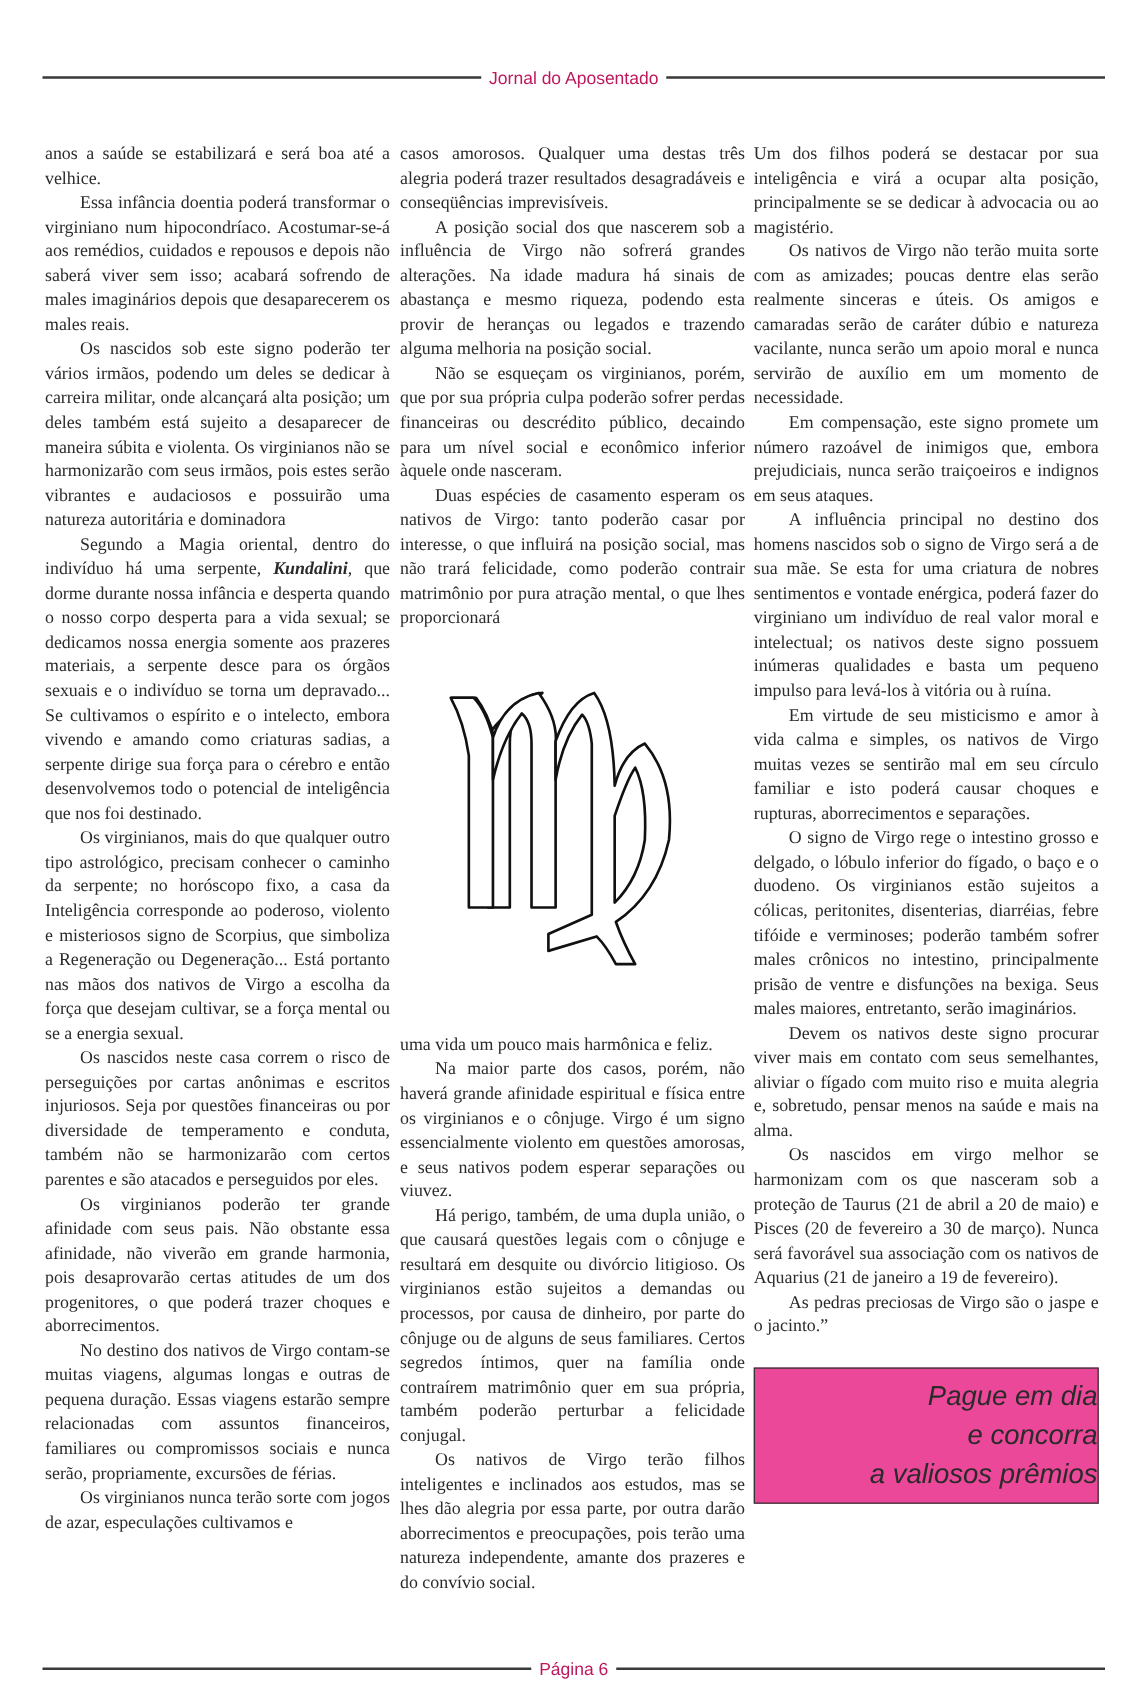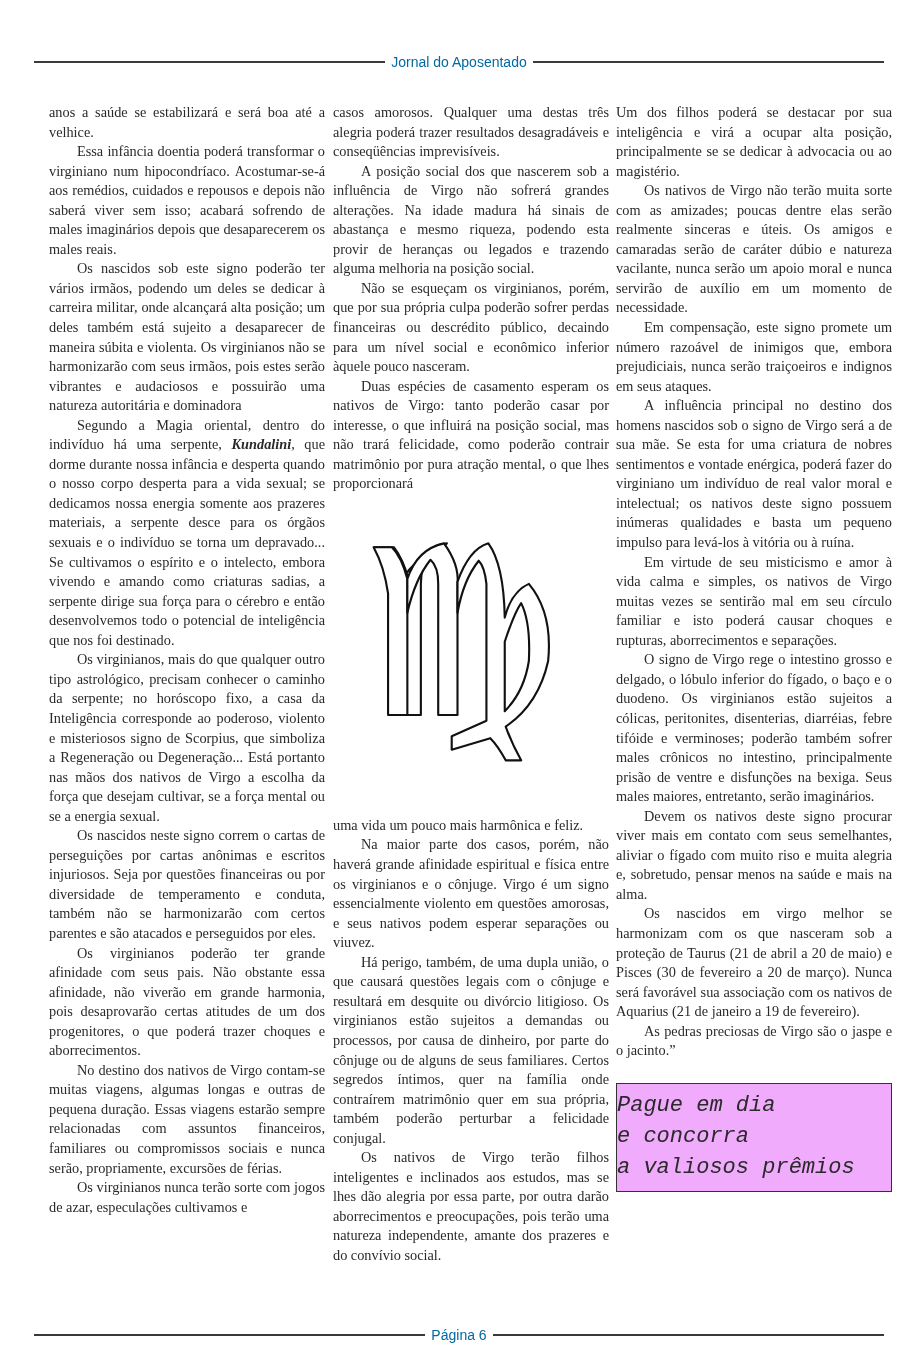--- a/index.html
+++ b/index.html
@@ -1,57 +1,57 @@
 <!DOCTYPE html>
 <html><head>
   <meta charset="utf-8">
   <style>
     html, body { margin: 0; padding: 0; background: #ffffff; }
     body { width: 900px; height: 1366px; position: relative; overflow: hidden; color: #222; }
     .rule-row { position: absolute; left: 34px; width: 850px; height: 20px; display: flex; align-items: center; }
     .rule-row .line { flex: 1; height: 2px; background: #3a3a3a; }
-    .rule-row .label { font-family: "Liberation Sans", sans-serif; font-size: 14px; color: #0369a1; padding: 0 6px; white-space: nowrap; }
+    .rule-row .label { font-family: "Liberation Sans", sans-serif; font-size: 14px; color: #be185d; padding: 0 6px; white-space: nowrap; }
     #header { top: 52px; }
     #footer { top: 1325px; }
-    .col { position: absolute; top: 103px; width: 276px; font-family: "Liberation Serif", serif; font-size: 14.3px; line-height: 19.55px; text-align: justify; color: #2a2a2a; margin-left: 13px; }
+    .col { position: absolute; top: 114px; width: 276px; font-family: "Liberation Serif", serif; font-size: 14.3px; line-height: 19.55px; text-align: justify; color: #2a2a2a; }
     #col1 { left: 36px; }
     #col2 { left: 320px; }
     #col3 { left: 603px; }
     .col p { margin: 0; text-indent: 28px; hyphens: manual; }
     .col p.cont { text-indent: 0; }
     .col p em { font-style: italic; font-weight: bold; font-family: Liberation Serif, serif; }
     #virgo { display: block; margin: 32px auto 20px auto; width: 240px; height: 270px; }
-    .ad-box { margin-top: 22px; width: 274px; border: 1.5px solid #333; background: #f0abfc; padding: 6px 0 8px 0; text-align: left; font-family: Liberation Mono, monospace; font-style: italic; font-size: 22px; line-height: 31px; color: #2a2a2a; }
+    .ad-box { margin-top: 22px; width: 274px; border: 1.5px solid #333; background: #ec4899; padding: 6px 0 8px 0; text-align: right; font-family: Liberation Sans, sans-serif; font-style: italic; font-size: 22px; line-height: 31px; color: #2a2a2a; }
     .ad-box div { display: block; }
   </style>
 </head>
 <body>
 
 <div id="header" class="rule-row">
   <div class="line"></div>
   <span class="label">Jornal do Aposentado</span>
   <div class="line"></div>
 </div>
 
 <div id="col1" class="col">
   <p class="cont">anos a saúde se estabilizará e será boa até a velhice.</p>
   <p>Essa infância doentia poderá transformar o virginiano num hipocondríaco. Acostumar-se-á aos remédios, cuidados e repousos e depois não saberá viver sem isso; acabará sofrendo de males imaginários depois que desaparecerem os males reais.</p>
   <p>Os nascidos sob este signo poderão ter vários irmãos, podendo um deles se dedicar à carreira militar, onde alcançará alta posição; um deles também está sujeito a desaparecer de maneira súbita e violenta. Os virginianos não se harmonizarão com seus irmãos, pois estes serão vibrantes e audaciosos e possuirão uma natureza autoritária e dominadora</p>
   <p><span>Segundo a Magia oriental, dentro do indivíduo há uma serpente, </span><em>Kundalini</em><span>, que dorme durante nossa infância e desperta quando o nosso corpo desperta para a vida sexual; se dedicamos nossa energia somente aos prazeres materiais, a serpente desce para os órgãos sexuais e o indivíduo se torna um depravado... Se cultivamos o espírito e o intelecto, embora vivendo e amando como criaturas sadias, a serpente dirige sua força para o cérebro e então desenvolvemos todo o potencial de inteligência que nos foi destinado.</span></p>
   <p>Os virginianos, mais do que qualquer outro tipo astrológico, precisam conhecer o caminho da serpente; no horóscopo fixo, a casa da Inteligência corresponde ao poderoso, violento e misteriosos signo de Scorpius, que simboliza a Regeneração ou Degeneração... Está portanto nas mãos dos nativos de Virgo a escolha da força que desejam cultivar, se a força mental ou se a energia sexual.</p>
-  <p>Os nascidos neste signo correm o cartas de perseguições por cartas anônimas e escritos injuriosos. Seja por questões financeiras ou por diversidade de temperamento e conduta, também não se harmonizarão com certos parentes e são atacados e perseguidos por eles.</p>
+  <p>Os nascidos neste casa correm o risco de perseguições por cartas anônimas e escritos injuriosos. Seja por questões financeiras ou por diversidade de temperamento e conduta, também não se harmonizarão com certos parentes e são atacados e perseguidos por eles.</p>
   <p>Os virginianos poderão ter grande afinidade com seus pais. Não obstante essa afinidade, não viverão em grande harmonia, pois desaprovarão certas atitudes de um dos progenitores, o que poderá trazer choques e aborrecimentos.</p>
   <p>No destino dos nativos de Virgo contam-se muitas viagens, algumas longas e outras de pequena duração. Essas viagens estarão sempre relacionadas com assuntos financeiros, familiares ou compromissos sociais e nunca serão, propriamente, excursões de férias.</p>
   <p>Os virginianos nunca terão sorte com jogos de azar, especulações cultivamos e</p>
 </div>
 
 <div id="col2" class="col">
   <p class="cont">casos amorosos. Qualquer uma destas três alegria poderá trazer resultados desagradáveis e conseqüências imprevisíveis.</p>
   <p>A posição social dos que nascerem sob a influência de Virgo não sofrerá grandes alterações. Na idade madura há sinais de abastança e mesmo riqueza, podendo esta provir de heranças ou legados e trazendo alguma melhoria na posição social.</p>
-  <p>Não se esqueçam os virginianos, porém, que por sua própria culpa poderão sofrer perdas financeiras ou descrédito público, decaindo para um nível social e econômico inferior àquele pouco nasceram.</p>
+  <p>Não se esqueçam os virginianos, porém, que por sua própria culpa poderão sofrer perdas financeiras ou descrédito público, decaindo para um nível social e econômico inferior àquele onde nasceram.</p>
   <p>Duas espécies de casamento esperam os nativos de Virgo: tanto poderão casar por interesse, o que influirá na posição social, mas não trará felicidade, como poderão contrair matrimônio por pura atração mental, o que lhes proporcionará</p>
 
   <svg id="virgo" viewBox="0 0 240 280" xmlns="http://www.w3.org/2000/svg">
     <g fill="#ffffff" stroke="#111" stroke-width="2.2" stroke-linejoin="round">
 
       <path d="M20,22 L40,22 Q50,35 55,55 Q70,20 95,18 L50,56 Q55,40 78,30 Q68,40 68,60 L68,196 L50,196 L50,70 Q45,45 20,22 Z" fill="none"></path>
       <path d="M19,22 L38,22 Q48,32 54,55 L54,196 L34,196 L34,70 Q30,42 19,22 Z"></path>
 
       <path d="M54,55 Q64,24 92,18 Q108,40 106,60 L106,196 L86,196 L86,60 Q86,42 78,35 Q62,55 54,90 Z"></path>
 
@@ -67,21 +67,21 @@
 </div>
 
 <div id="col3" class="col">
   <p class="cont">Um dos filhos poderá se destacar por sua inteligência e virá a ocupar alta posição, principalmente se se dedicar à advocacia ou ao magistério.</p>
   <p>Os nativos de Virgo não terão muita sorte com as amizades; poucas dentre elas serão realmente sinceras e úteis. Os amigos e camaradas serão de caráter dúbio e natureza vacilante, nunca serão um apoio moral e nunca servirão de auxílio em um momento de necessidade.</p>
   <p>Em compensação, este signo promete um número razoável de inimigos que, embora prejudiciais, nunca serão traiçoeiros e indignos em seus ataques.</p>
   <p>A influência principal no destino dos homens nascidos sob o signo de Virgo será a de sua mãe. Se esta for uma criatura de nobres sentimentos e vontade enérgica, poderá fazer do virginiano um indivíduo de real valor moral e intelectual; os nativos deste signo possuem inúmeras qualidades e basta um pequeno impulso para levá-los à vitória ou à ruína.</p>
   <p>Em virtude de seu misticismo e amor à vida calma e simples, os nativos de Virgo muitas vezes se sentirão mal em seu círculo familiar e isto poderá causar choques e rupturas, aborrecimentos e separações.</p>
   <p>O signo de Virgo rege o intestino grosso e delgado, o lóbulo inferior do fígado, o baço e o duodeno. Os virginianos estão sujeitos a cólicas, peritonites, disenterias, diarréias, febre tifóide e verminoses; poderão também sofrer males crônicos no intestino, principalmente prisão de ventre e disfunções na bexiga. Seus males maiores, entretanto, serão imaginários.</p>
   <p>Devem os nativos deste signo procurar viver mais em contato com seus semelhantes, aliviar o fígado com muito riso e muita alegria e, sobretudo, pensar menos na saúde e mais na alma.</p>
-  <p>Os nascidos em virgo melhor se harmonizam com os que nasceram sob a proteção de Taurus (21 de abril a 20 de maio) e Pisces (30 de fevereiro a 20 de março). Nunca será favorável sua associação com os nativos de Aquarius (21 de janeiro a 19 de fevereiro).</p>
+  <p>Os nascidos em virgo melhor se harmonizam com os que nasceram sob a proteção de Taurus (21 de abril a 20 de maio) e Pisces (20 de fevereiro a 30 de março). Nunca será favorável sua associação com os nativos de Aquarius (21 de janeiro a 19 de fevereiro).</p>
   <p>As pedras preciosas de Virgo são o jaspe e o jacinto.”</p>
 
   <div class="ad-box">
     <div>Pague em dia</div>
     <div>e concorra</div>
     <div>a valiosos prêmios</div>
   </div>
 </div>
 
 <div id="footer" class="rule-row">

